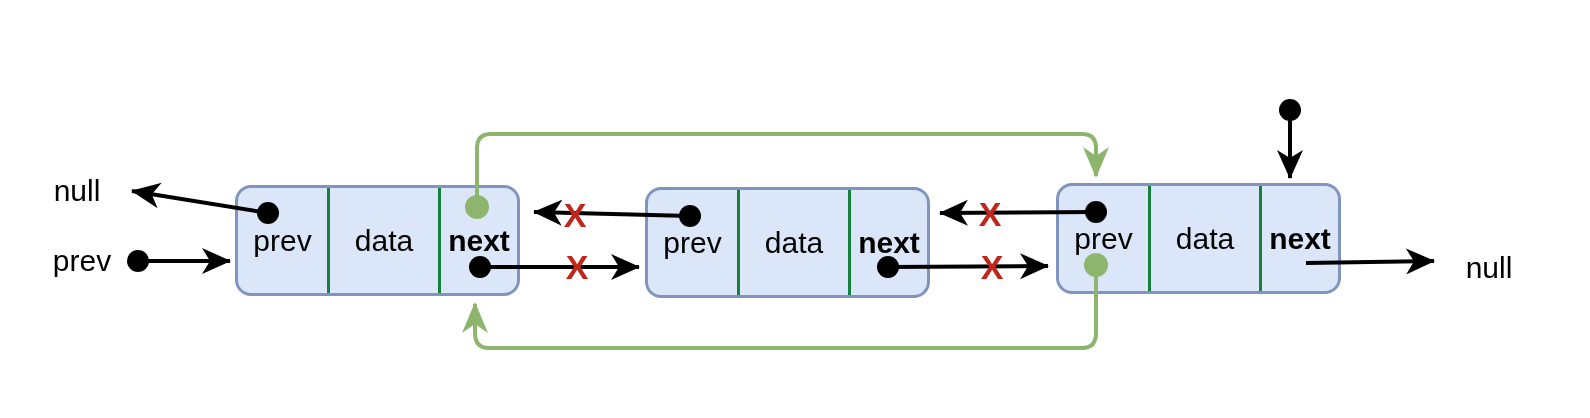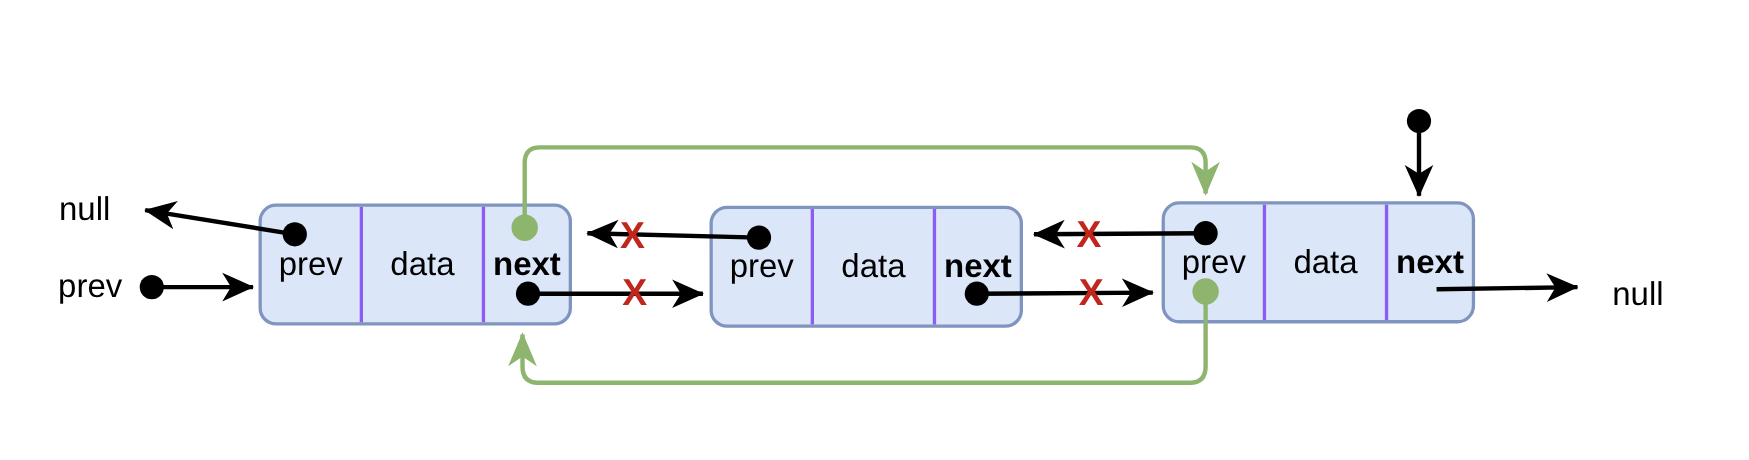--- a/index.html
+++ b/index.html
@@ -16,21 +16,21 @@
 
   .node {
     position:absolute; display:flex; box-sizing:border-box;
     width:285px; height:111px;
     background:#dbe6f8; border:3px solid #8094c0; border-radius:16px;
   }
   #node-1 { left:235px;  top:185px; }
   #node-2 { left:645px;  top:187px; }
   #node-3 { left:1056px; top:183px; }
   .cell { display:flex; align-items:center; justify-content:center; font-size:30px; }
-  .cell + .cell { border-left:3px solid #8b5cf6; }
+  .cell + .cell { border-left:3px solid #15803d; }
   .c-prev { width:89px; }
   .c-data { width:108px; }
   .c-next { flex:1;font-weight:bold; }
 
   .overlay { position:absolute; left:0; top:0; z-index:2; pointer-events:none; }
 
   .xmark {
     position:absolute; z-index:3; color:#c0261c;
     font-size:34px; font-weight:bold; transform:translate(-50%,-50%);
   }

